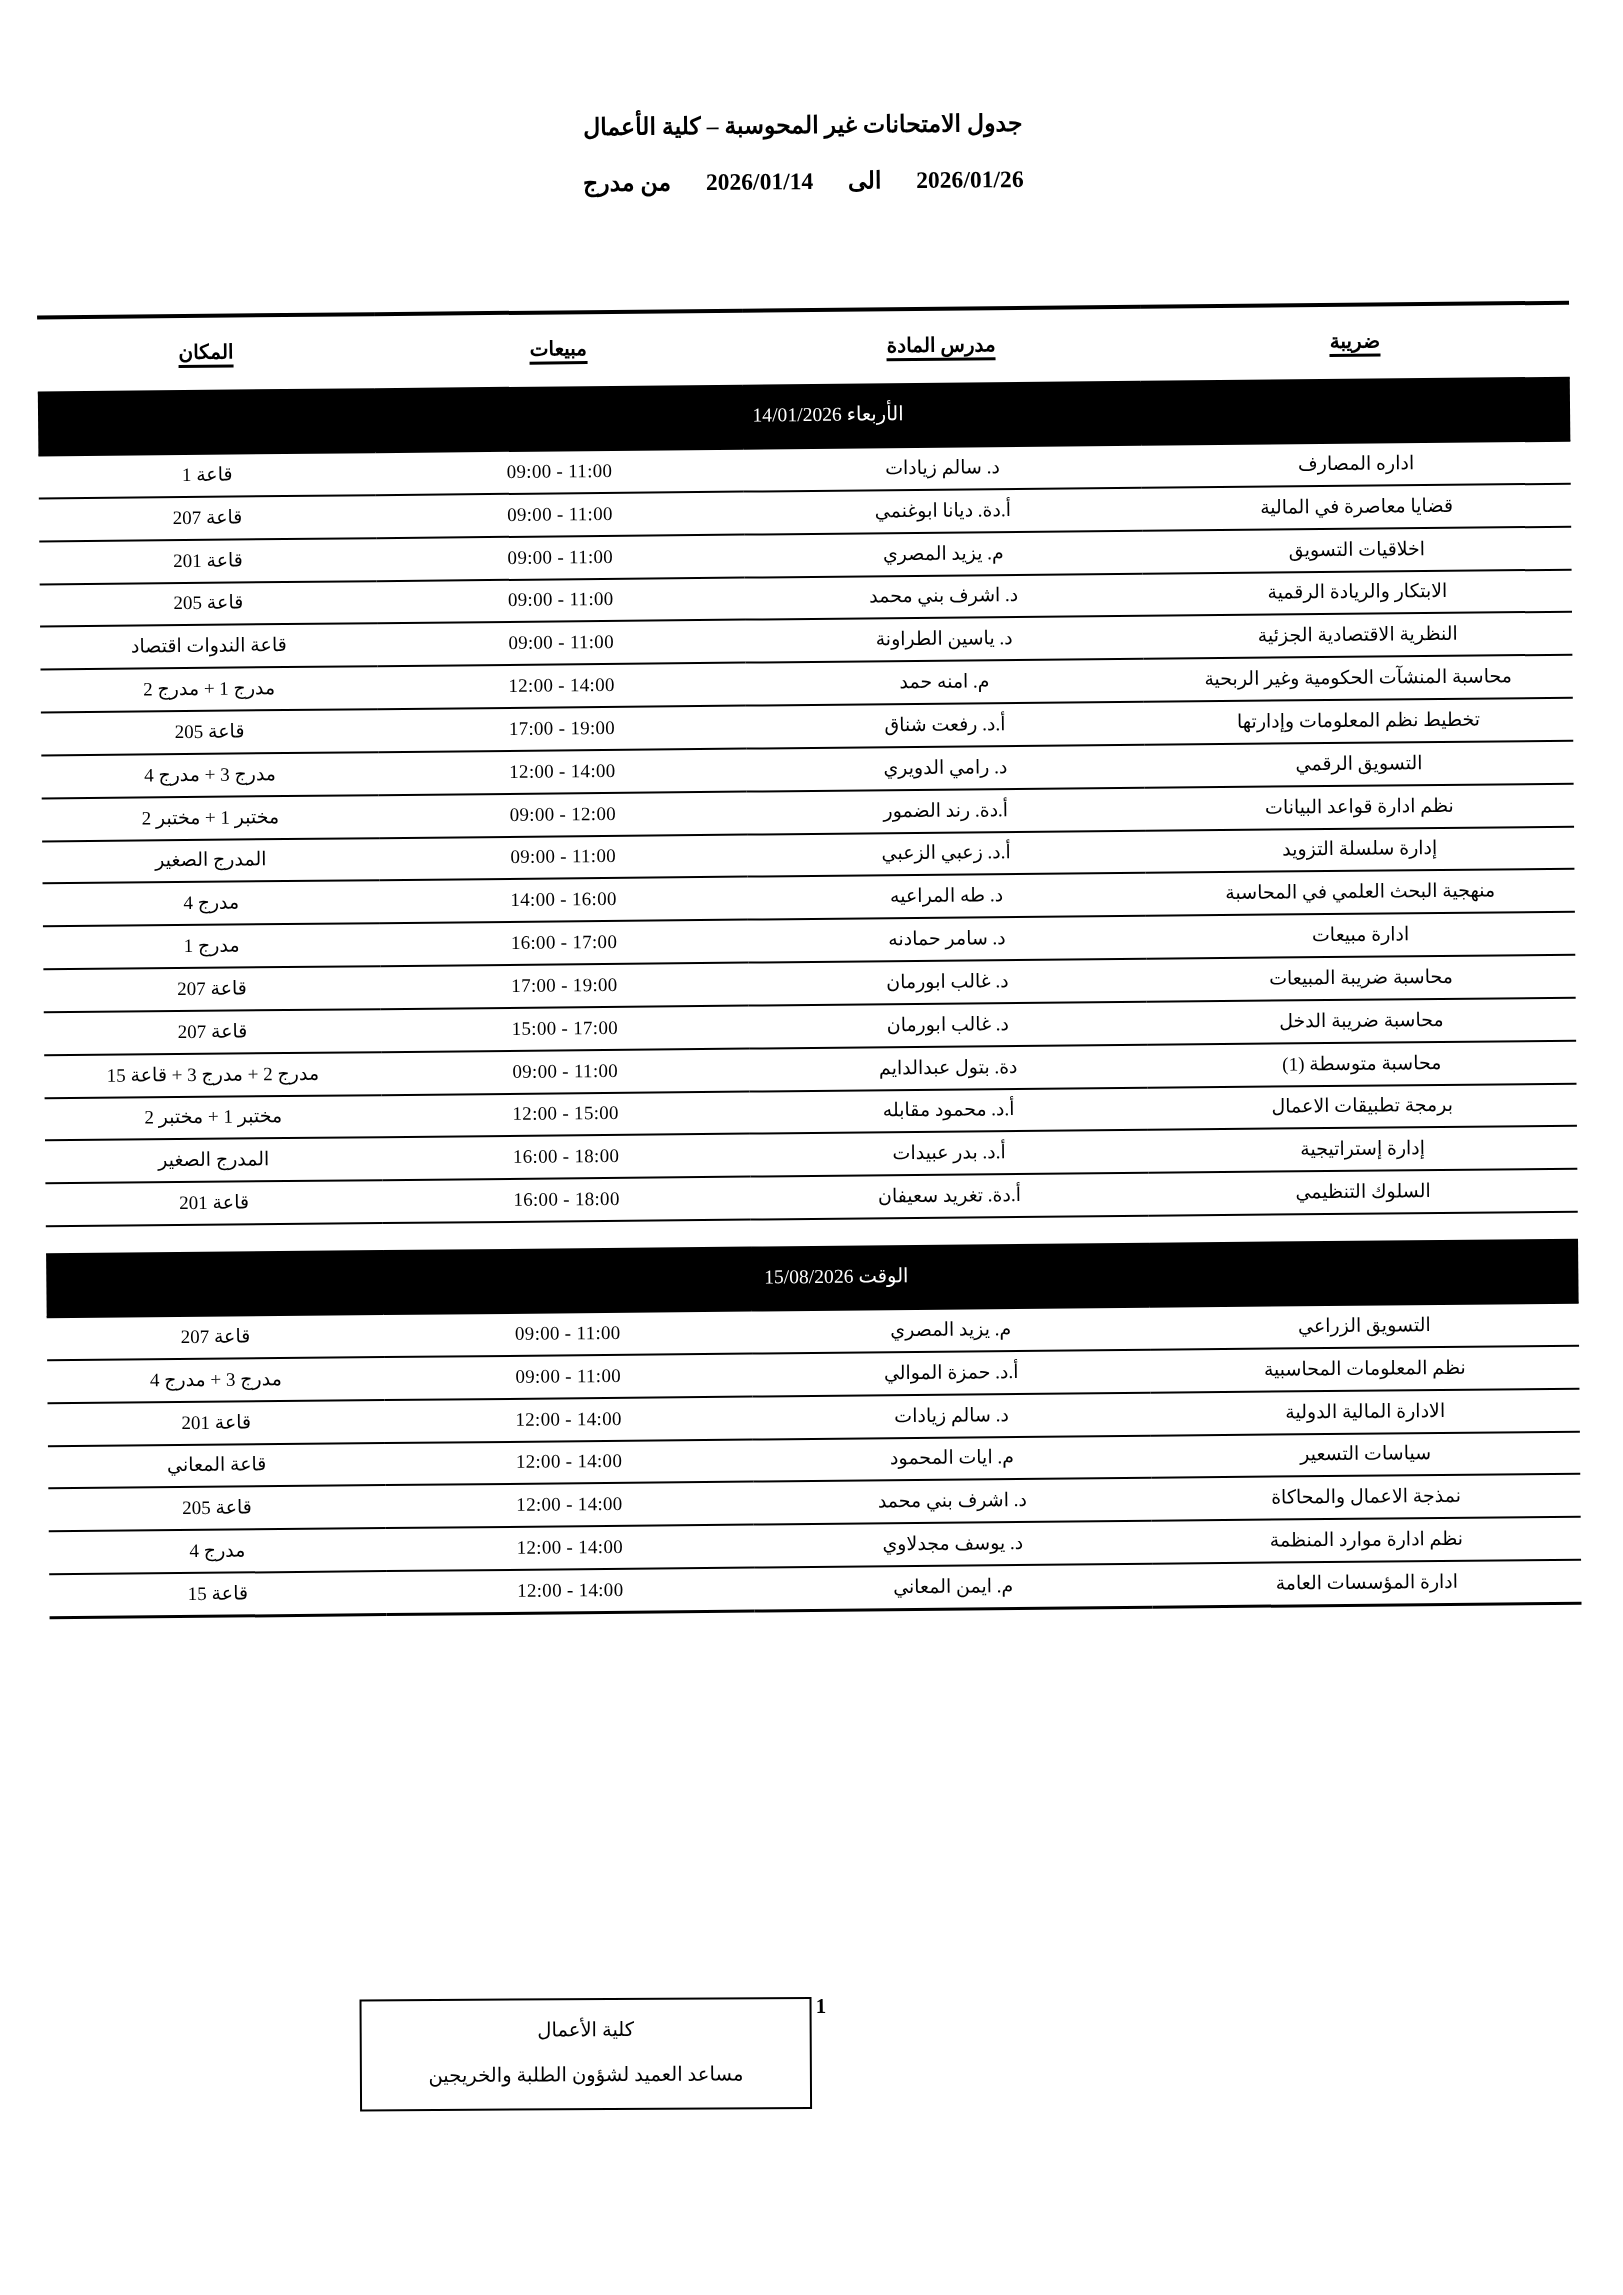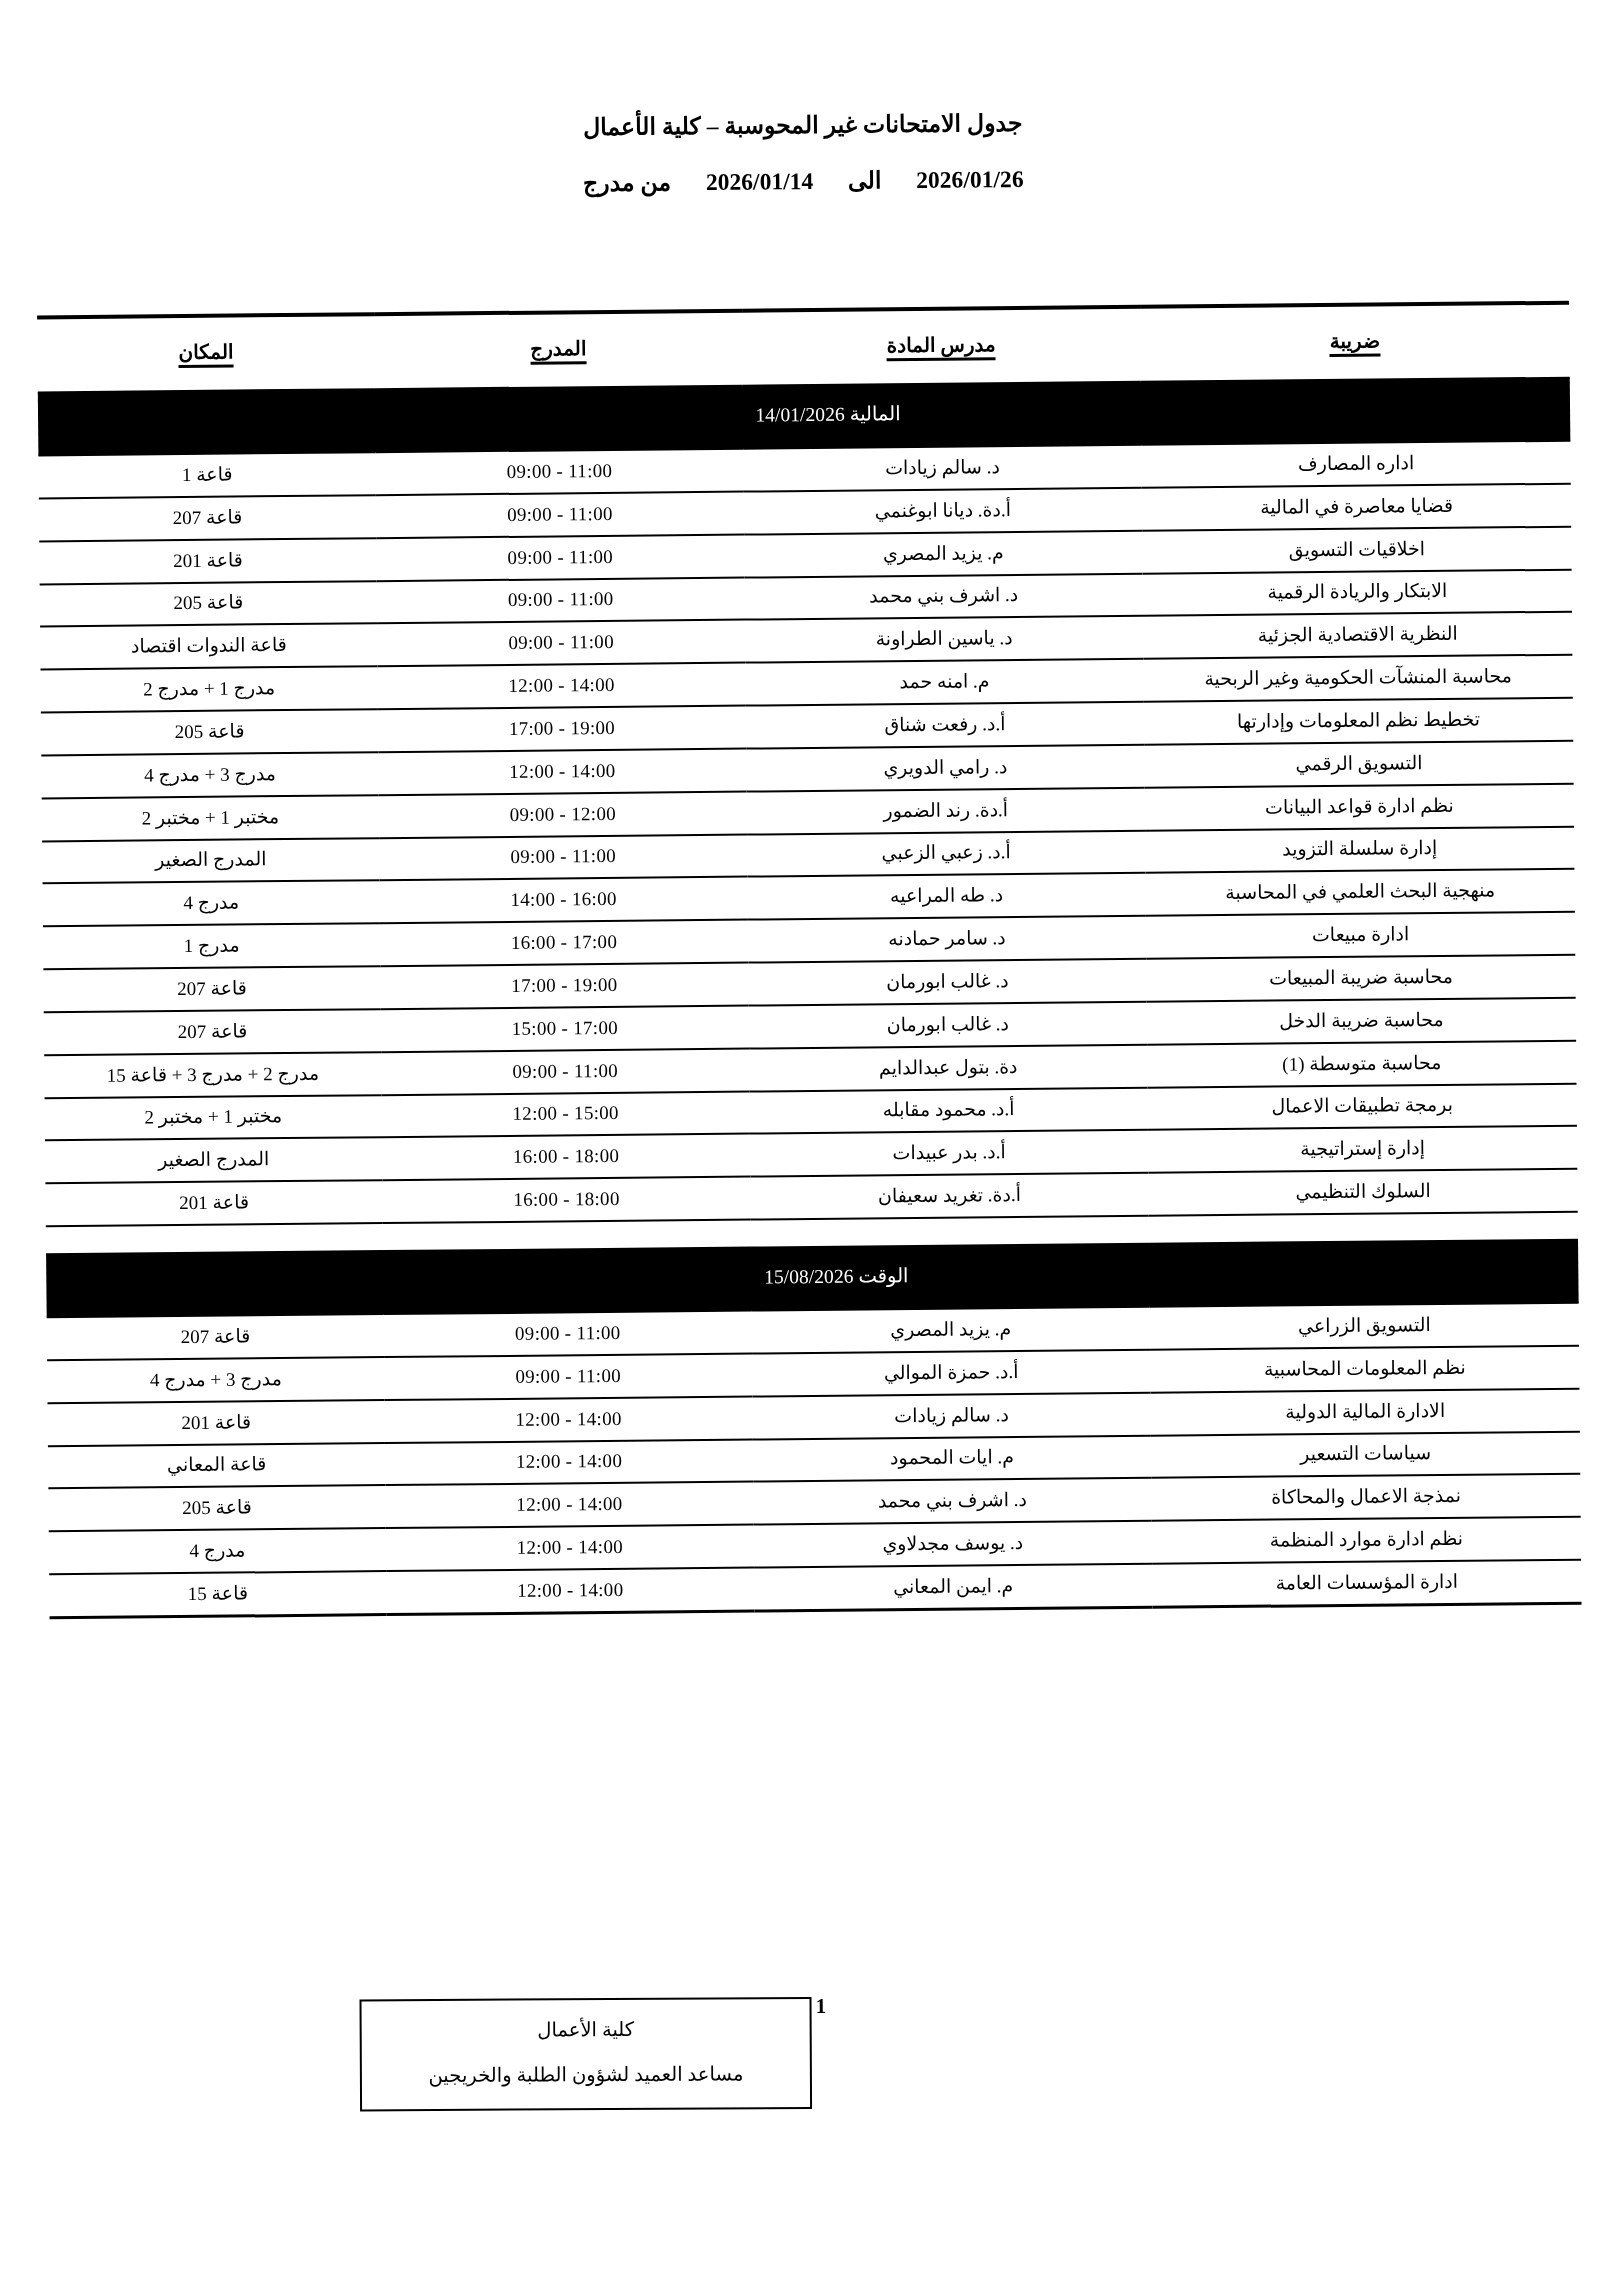--- a/index.html
+++ b/index.html
@@ -162,27 +162,27 @@
       <colgroup>
         <col class="c-subject">
           <col class="c-teacher">
           <col class="c-time">
           <col class="c-place">
       </colgroup>
       <thead>
         <tr class="rule-top">
           <th><span class="hdr-txt">ضريبة</span></th>
           <th><span class="hdr-txt">مدرس المادة</span></th>
-          <th><span class="hdr-txt">المدرج</span></th>
+          <th><span class="hdr-txt">مبيعات</span></th>
           <th><span class="hdr-txt">المكان</span></th>
         </tr>
       </thead>
       <tbody id="sched-body">
           <tr class="day-band">
-            <td colspan="4"><span class="band-inner"><span>المالية</span> <span class="band-date">14/01/2026</span></span></td>
+            <td colspan="4"><span class="band-inner"><span>الأربعاء</span> <span class="band-date">14/01/2026</span></span></td>
           </tr>
           <tr class="row">
             <td class="cell-subject">اداره المصارف</td>
             <td class="cell-teacher">د. سالم زيادات</td>
             <td class="cell-time">09:00 - 11:00</td>
             <td class="cell-place">قاعة 1</td>
           </tr>
           <tr class="row">
             <td class="cell-subject">قضايا معاصرة في المالية</td>
             <td class="cell-teacher">أ.دة. ديانا ابوغنمي</td>

